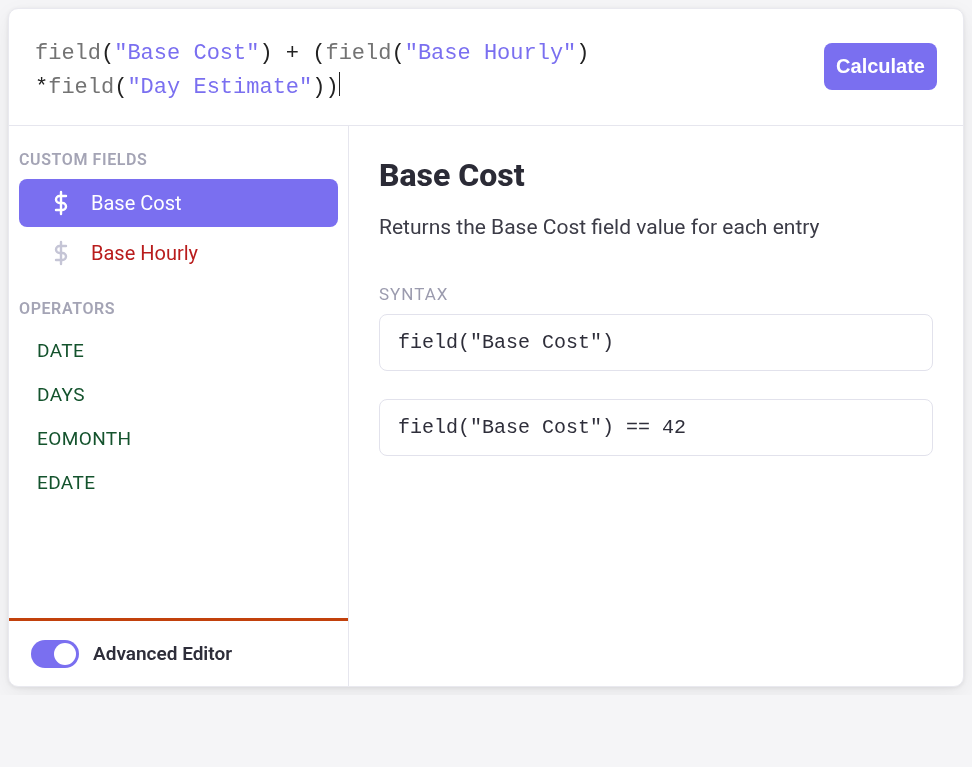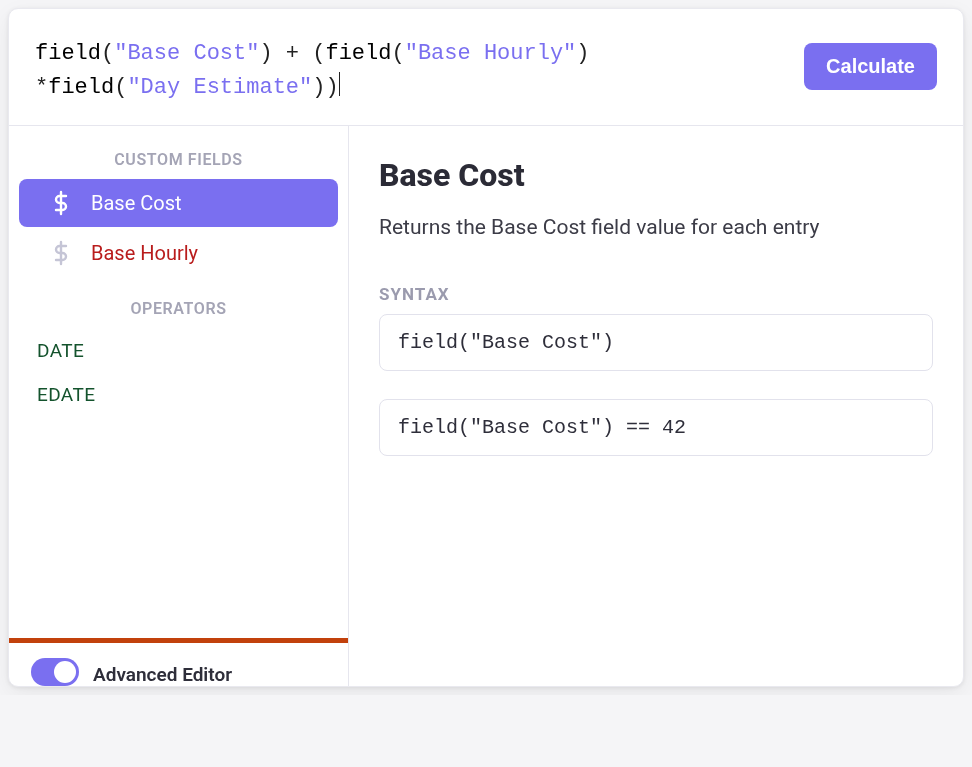--- a/index.html
+++ b/index.html
@@ -25,40 +25,40 @@
   }
   .formula-editor {
     flex: 1;
     font-family: "SFMono-Regular", Consolas, "Liberation Mono", Menlo, monospace;
     font-size: 22px;
     line-height: 1.55;
     color: #222;
     white-space: pre-wrap;
     word-break: break-word;
   }
-  .formula-editor .fn { color: #000000; }
+  .formula-editor .fn { color: #737373; }
   .formula-editor .paren { color: #222; }
   .formula-editor .op { color: #222; }
   .formula-editor .str { color: #7a6ff0; }
   .caret {
     display: inline-block;
     width: 0;
     border-left: 1.5px solid #222;
     height: 1.1em;
     vertical-align: -3px;
     margin-left: 0px;
   }
   .calc-btn {
     background: #7a6ff0;
     color: #fff;
     border: none;
     border-radius: 8px;
     font-size: 20px;
     font-weight: 700;
-    padding: 12px 22px;
+    padding: 12px 12px;
     cursor: pointer;
     margin-top: 6px;
   }
   .body-row {
     display: flex;
     min-height: 560px;
   }
   .sidebar {
     width: 340px;
     border-right: 1px solid #e6e6ee;
@@ -68,22 +68,21 @@
   .sidebar-scroll {
     padding: 24px 0 10px 0;
     flex: 1;
     overflow: auto;
   }
   .section-head {
     font-size: 16px;
     font-weight: 600;
     letter-spacing: 0.6px;
     color: #a4a4b5;
-    padding: 0 24px 10px 24px;
-    text-align: center;
+    padding: 0 24px 10px 10px;
   }
   .field-list, .op-list { list-style: none; }
   .field-item {
     display: flex;
     align-items: center;
     gap: 16px;
     height: 48px;
     padding: 0 20px 0 28px;
     margin: 0 10px 2px 10px;
     border-radius: 8px;
@@ -113,24 +112,24 @@
     height: 44px;
     display: flex;
     align-items: center;
     padding: 0 24px 0 28px;
     font-size: 19px;
     letter-spacing: 0.4px;
     color: #14532d;
     cursor: pointer;
   }
   .sidebar-footer {
-    border-top: 5px solid #c2410c;
-    height: 48px;
-    display: flex;
-    align-items: flex-end;
+    border-top: 3px solid #c2410c;
+    height: 68px;
+    display: flex;
+    align-items: center;
     gap: 14px;
     padding: 0 22px;
   }
   .toggle {
     width: 48px; height: 28px;
     background: #7a6ff0;
     border-radius: 999px;
     position: relative;
     cursor: pointer;
   }
@@ -158,21 +157,21 @@
   }
   .detail p.desc {
     font-size: 21px;
     color: #3c3c47;
     line-height: 1.5;
     margin-bottom: 40px;
     max-width: 520px;
   }
   .detail .label {
     font-size: 17px;
-    font-weight: 700;
+    font-weight: 400;
     letter-spacing: 1px;
     color: #9b9bae;
     margin-bottom: 10px;
   }
   .codebox {
     border: 1px solid #e2e2ec;
     border-radius: 8px;
     padding: 16px 18px;
     font-family: "SFMono-Regular", Consolas, "Liberation Mono", Menlo, monospace;
     font-size: 20px;
@@ -214,20 +213,22 @@
                   <path d="M14 6H7.5C5.6 6 4 7.6 4 9.5S5.6 13 7.5 13h3C12.4 13 14 14.6 14 16.5S12.4 20 10.5 20H4"></path>
                 </svg>
               </span>
               <span>Base Hourly</span>
             </li>
           </ul>
 
         <div class="section-head" style="margin-top:22px;">OPERATORS</div>
         <ul class="op-list" id="op-list">
             <li class="op-item">DATE</li>
+            <li class="op-item">DAYS</li>
+            <li class="op-item">EOMONTH</li>
             <li class="op-item">EDATE</li>
           </ul>
 
       </div>
       <div class="sidebar-footer">
         <div class="toggle">
           <div class="knob"></div>
         </div>
         <div class="toggle-label">Advanced Editor</div>
       </div>

